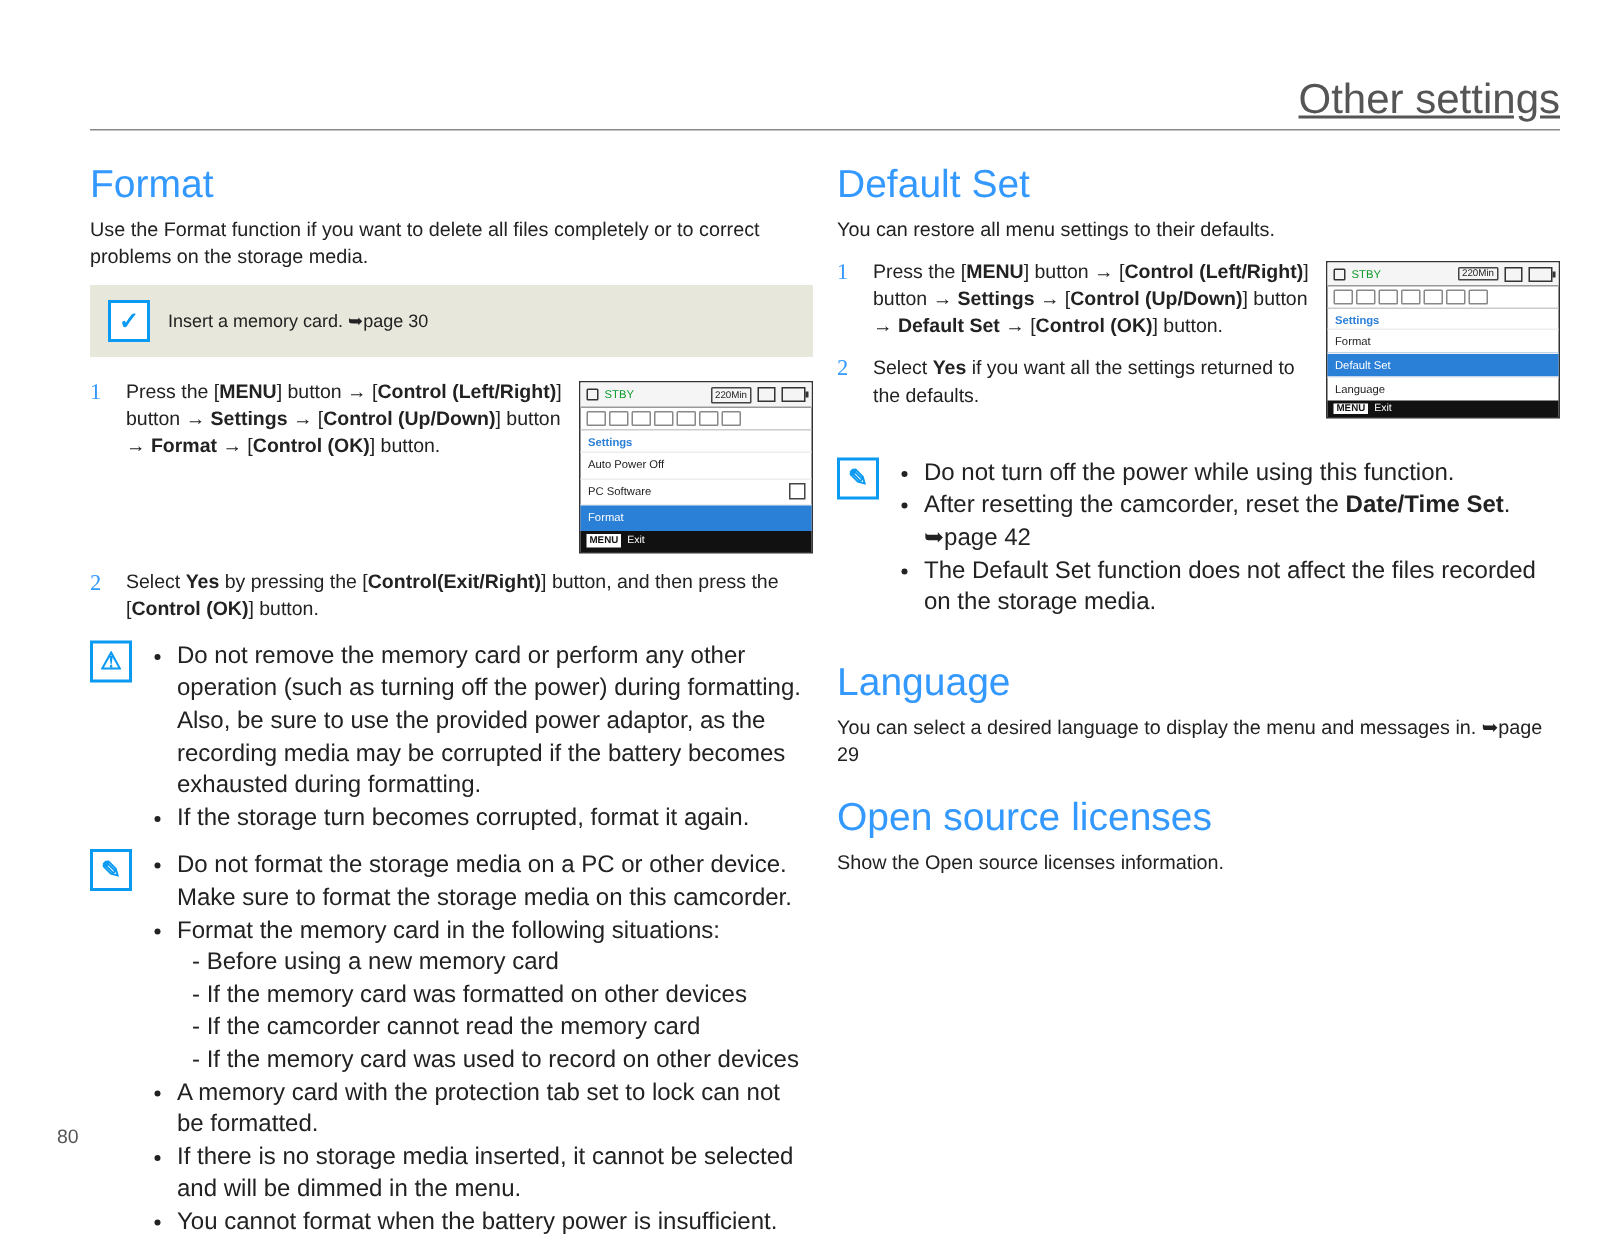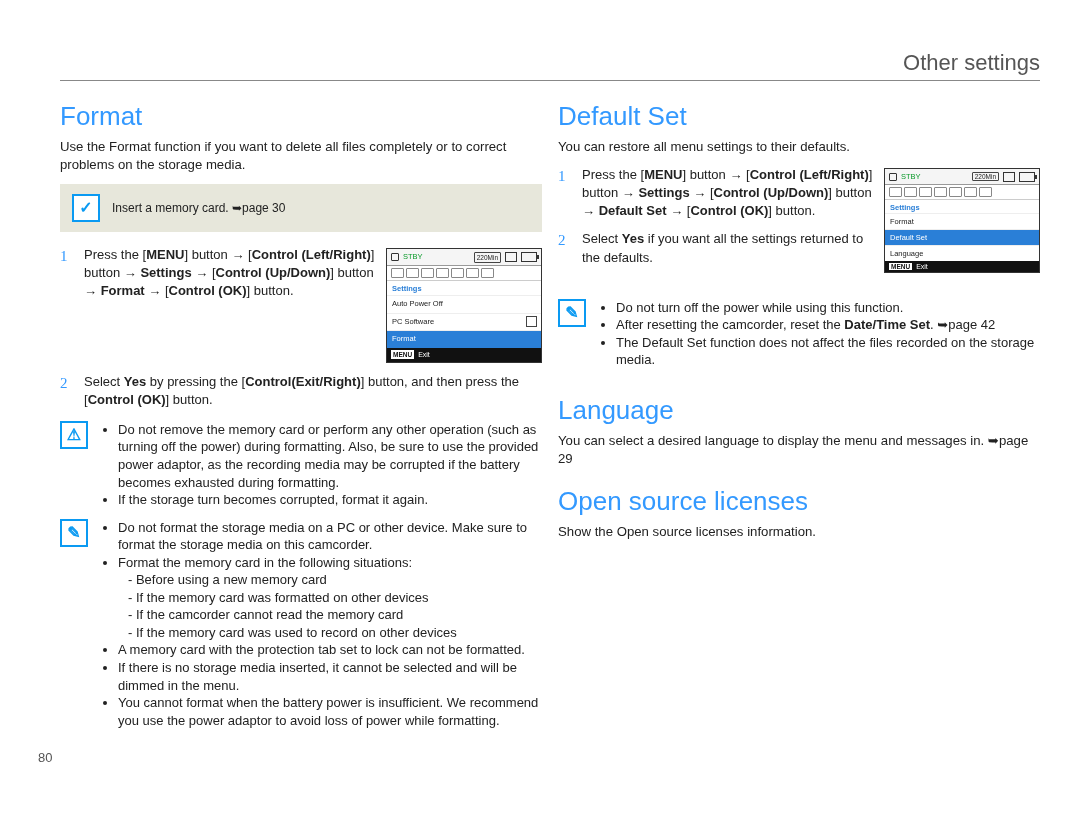--- a/index.html
+++ b/index.html
@@ -12,25 +12,26 @@
   }
   .page {
     box-sizing: border-box;
     width: 1080px;
     height: 825px;
     padding: 50px 40px 20px 60px;
     position: relative;
   }
   .header {
     text-align: right;
-    font-size: 22px;
+    font-size: 28px;
     color: #555;
     border-bottom: 1px solid #888;
     padding-bottom: 4px;
     margin-bottom: 20px;
+    text-decoration: underline;
   }
   .cols {
     display: flex;
     gap: 16px;
   }
   .col {
     flex: 1 1 0;
     min-width: 0;
   }
   h2.section {
@@ -60,21 +61,21 @@
     display: flex;
     align-items: center;
     justify-content: center;
     font-weight: bold;
     font-size: 16px;
     flex: 0 0 auto;
     background: #fff;
   }
   .icon-blue { color:#0a9af2; border-color:#0a9af2; }
   .note-row { display:flex; gap:14px; margin:10px 0 4px 0; align-items:flex-start;}
-  .note-row ul { margin:0; padding-left:16px; font-size:13px; line-height:1.35; flex:1;}
+  .note-row ul { margin:0; padding-left:16px; font-size:16px; line-height:1.35; flex:1;}
   .note-row ul ul { list-style-type:none; padding-left:10px;}
   .note-row ul ul li::before { content:"-   "; }
   .callout-text { font-size:12px; }
 
   ol.steps { list-style:none; padding:0; margin:0 0 12px 0;}
   ol.steps > li { display:flex; gap:10px; font-size:13px; line-height:1.4; margin-bottom:10px; }
   ol.steps .num { color:#3399ff; font-size:15px; min-width:14px; font-family: Georgia, serif;}
   ol.steps .txt { flex:1; }
 
   .step-flex { display:flex; gap:8px; align-items:flex-start;}

